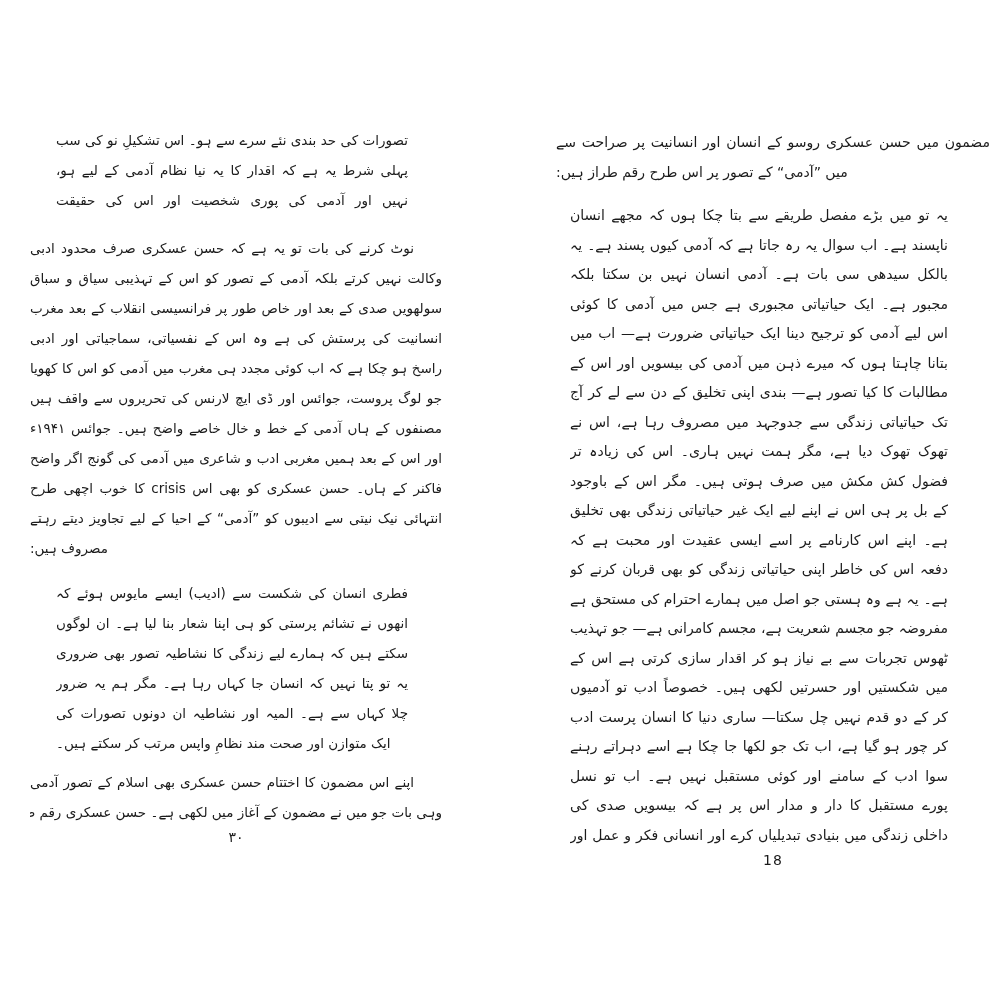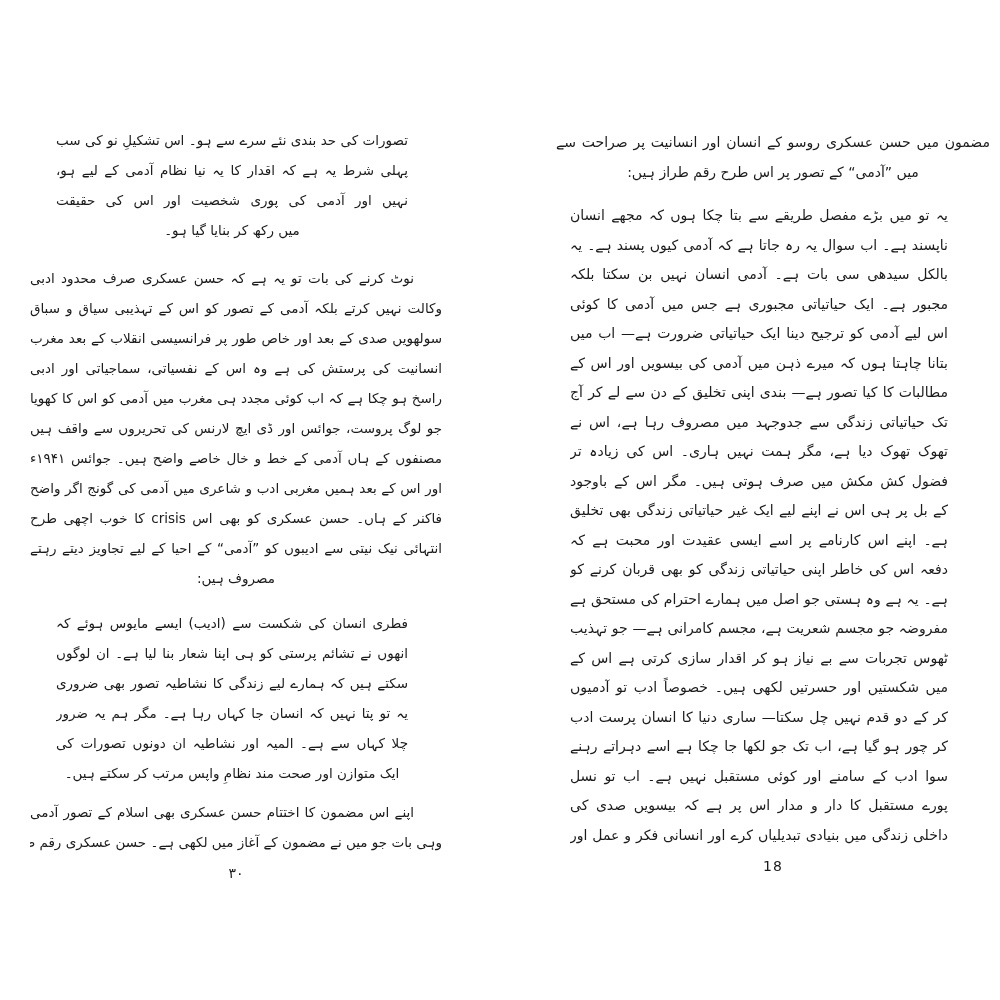--- a/index.html
+++ b/index.html
@@ -24,51 +24,50 @@
     height:30px;
     overflow:hidden;
     white-space:nowrap;
   }
   #page-right .line{font-size:14px;line-height:29.5px;height:29.5px;}
   .line.j{
     white-space:normal;
     text-align:justify;
     text-align-last:justify;
   }
-  .line.last{text-align:center;}
+  .line.last{text-align:left;}
   .line.ind{text-indent:28px;}
   
   .quote{padding-right:34px;padding-left:26px;}
   #page-right .quote{padding-right:42px;padding-left:14px;}
   
   #block-quote-end{margin-top:0;}
   #block-para1{margin-top:18px;}
   #block-quote-mid{margin-top:15px;}
   #block-para2{margin-top:9px;}
   #block-intro{margin-top:0;}
   #block-quote-29{margin-top:14px;}
   .page-number{
-    margin-top:8px;
+    margin-top:2px;
     text-align:center;
     font-size:14px;
     direction:rtl;
     letter-spacing:1px;
   }
 </style>
 </head>
 <body>
 
 <div class="spread">
 
   <div class="page" id="page-left">
     <div class="block quote" id="block-quote-end">
         <div class="line j">تصورات کی حد بندی نئے سرے سے ہو۔ اس تشکیلِ نو کی سب سے</div>
         <div class="line j">پہلی شرط یہ ہے کہ اقدار کا یہ نیا نظام آدمی کے لیے ہو، انسان کے لیے</div>
         <div class="line j">نہیں اور آدمی کی پوری شخصیت اور اس کی حقیقت صلاحیتوں کو ذہن</div>
-        <div class="line last">میں رکھ کر بنایا گیا ہو۔</div>
       </div>
 
     <div class="block" id="block-para1">
         <div class="line j ind">نوٹ کرنے کی بات تو یہ ہے کہ حسن عسکری صرف محدود ادبی معنوں میں آدمی کی</div>
         <div class="line j">وکالت نہیں کرتے بلکہ آدمی کے تصور کو اس کے تہذیبی سیاق و سباق میں رکھ کر دیکھتے ہیں۔</div>
         <div class="line j">سولھویں صدی کے بعد اور خاص طور پر فرانسیسی انقلاب کے بعد مغرب نے جس انسان اور</div>
         <div class="line j">انسانیت کی پرستش کی ہے وہ اس کے نفسیاتی، سماجیاتی اور ادبی ساختوں میں اس بُری طرح</div>
         <div class="line j">راسخ ہو چکا ہے کہ اب کوئی مجدد ہی مغرب میں آدمی کو اس کا کھویا ہوا مقام واپس دلا سکتا ہے۔</div>
         <div class="line j">جو لوگ پروست، جوائس اور ڈی ایچ لارنس کی تحریروں سے واقف ہیں وہ جانتے ہیں کہ ان</div>
         <div class="line j">مصنفوں کے ہاں آدمی کے خط و خال خاصے واضح ہیں۔ جوائس ۱۹۴۱ء میں انتقال کر جاتا ہے</div>

